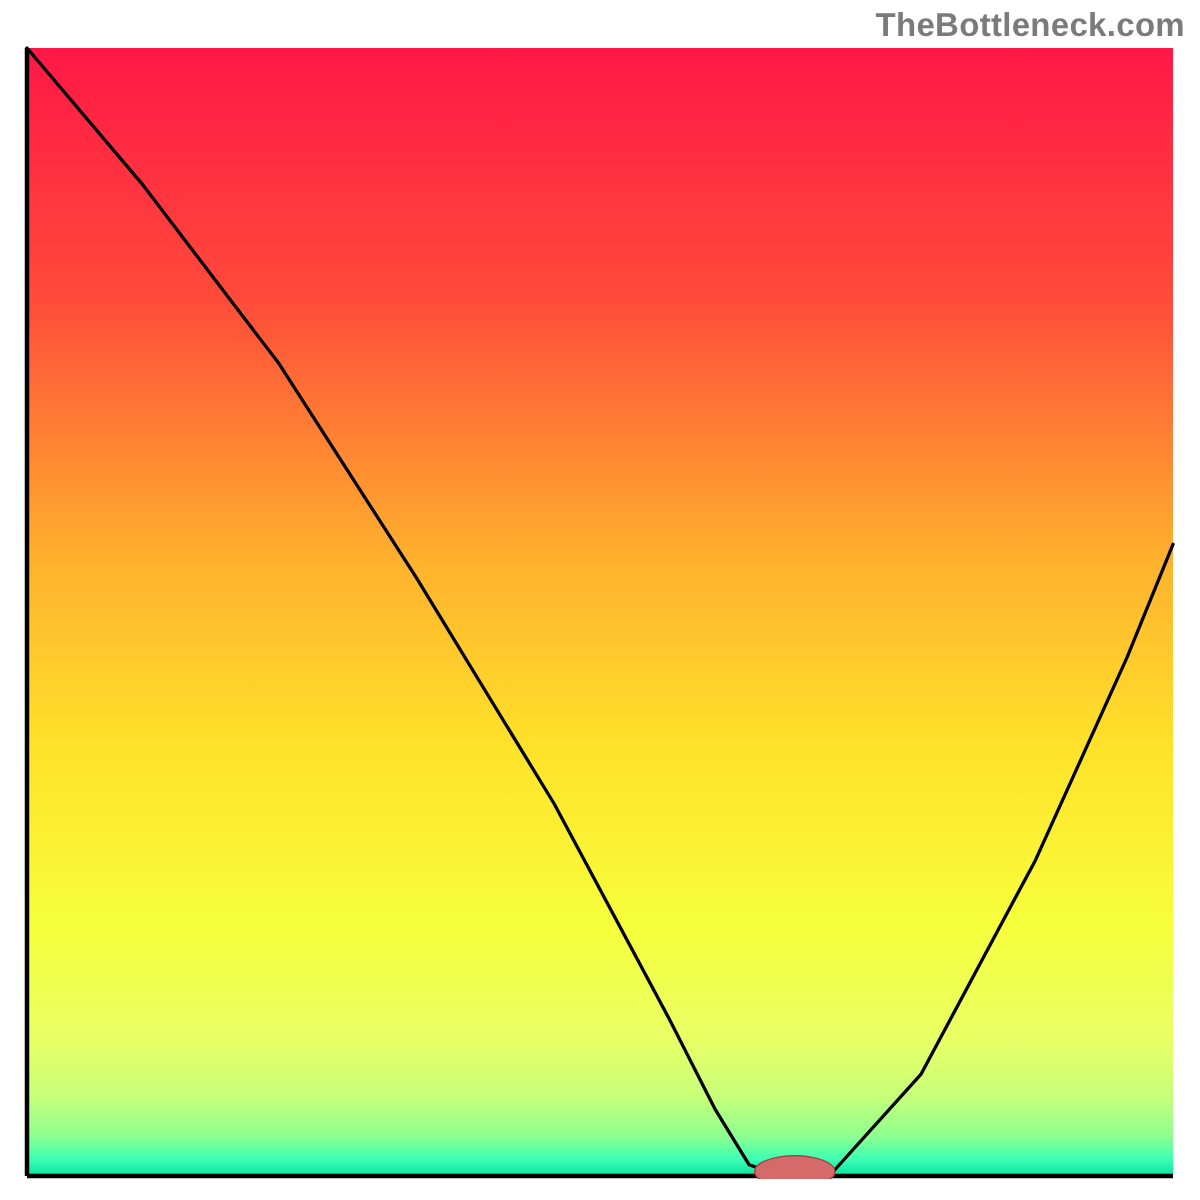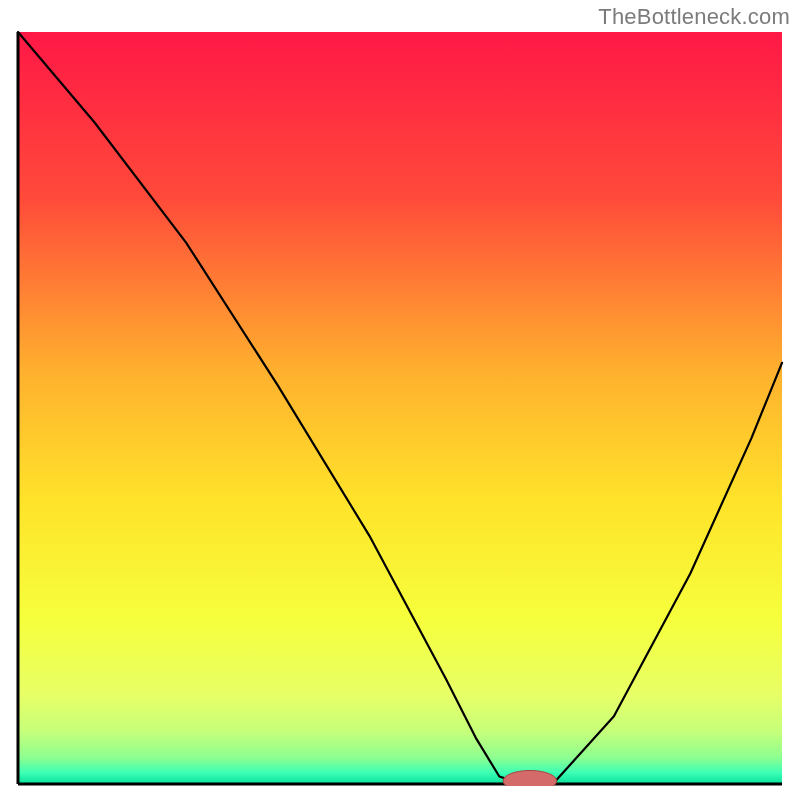--- a/index.html
+++ b/index.html
@@ -14,21 +14,21 @@
   .wrap {
     position: relative;
     width: 800px;
     height: 800px;
   }
   .attribution {
     position: absolute;
     top: 4px;
     right: 10px;
     font-size: 22px;
-    font-weight: 400;
+    font-weight: 700;
     color: #7b7b7b;
     letter-spacing: 0.2px;
   }
   .plot {
     position: absolute;
     left: 16px;
     top: 30px;
     width: 768px;
     height: 756px;
   }

